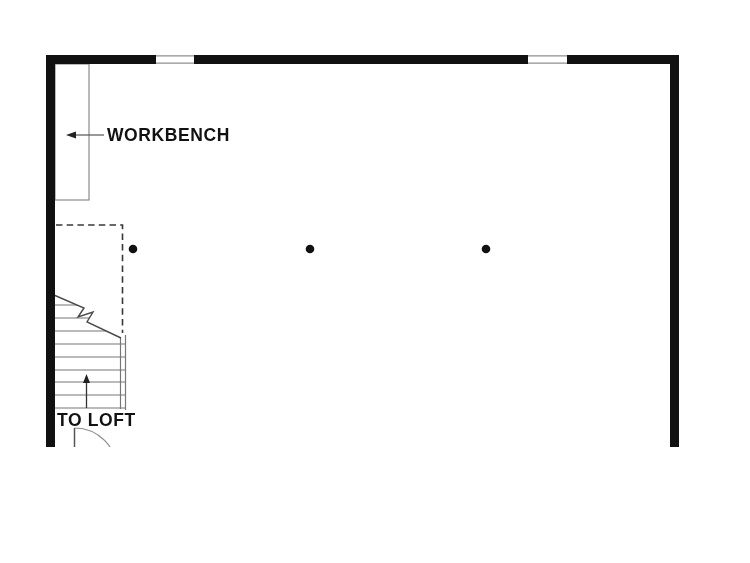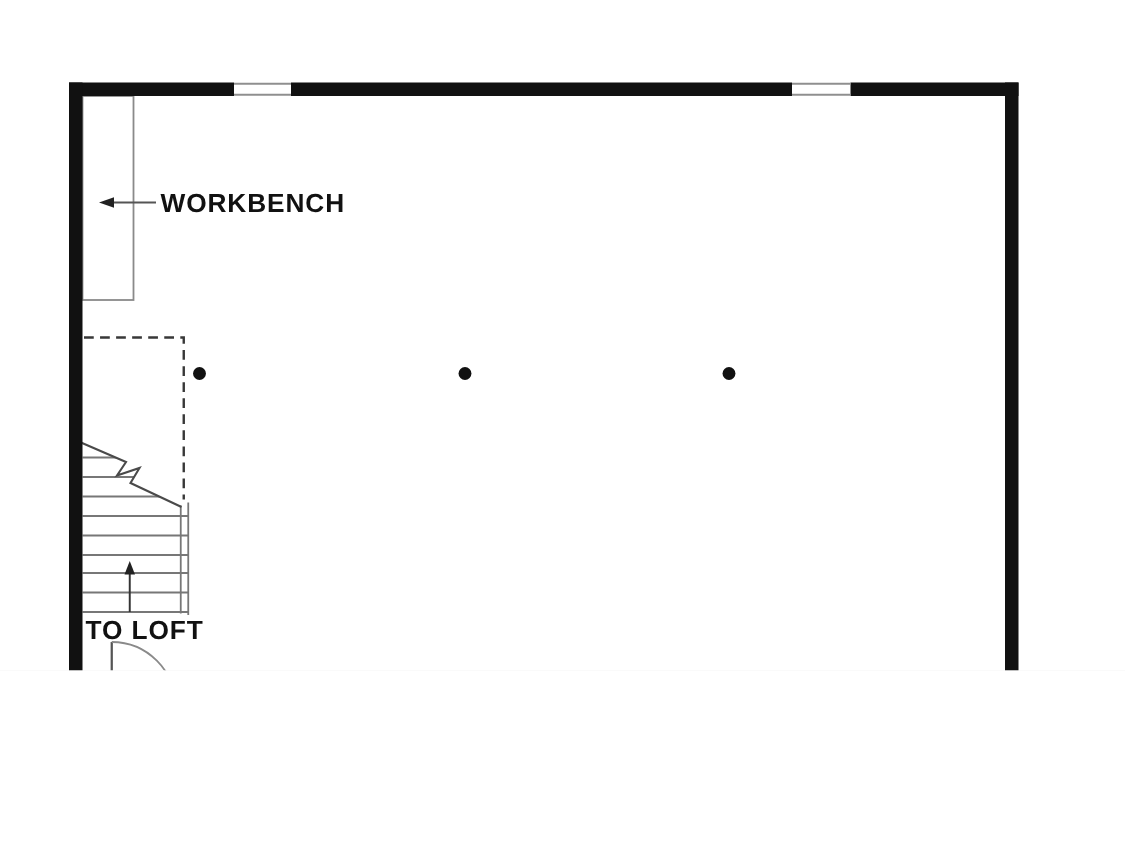--- a/index.html
+++ b/index.html
@@ -5,21 +5,21 @@
   html, body {
     margin: 0;
     padding: 0;
     background: #ffffff;
     font-family: "Liberation Sans", sans-serif;
   }
   .stage {
     position: relative;
     width: 750px;
     height: 447px;
-    background: #e5e5e5;
+    background: #eab308;
     overflow: hidden;
     text-decoration: underline;
   }
   svg { display: block; }
   .plan-label {
     font-family: "Liberation Sans", sans-serif;
     font-size: 17.5px;
     font-weight: bold;
     letter-spacing: 0.6px;
     fill: #111111;

